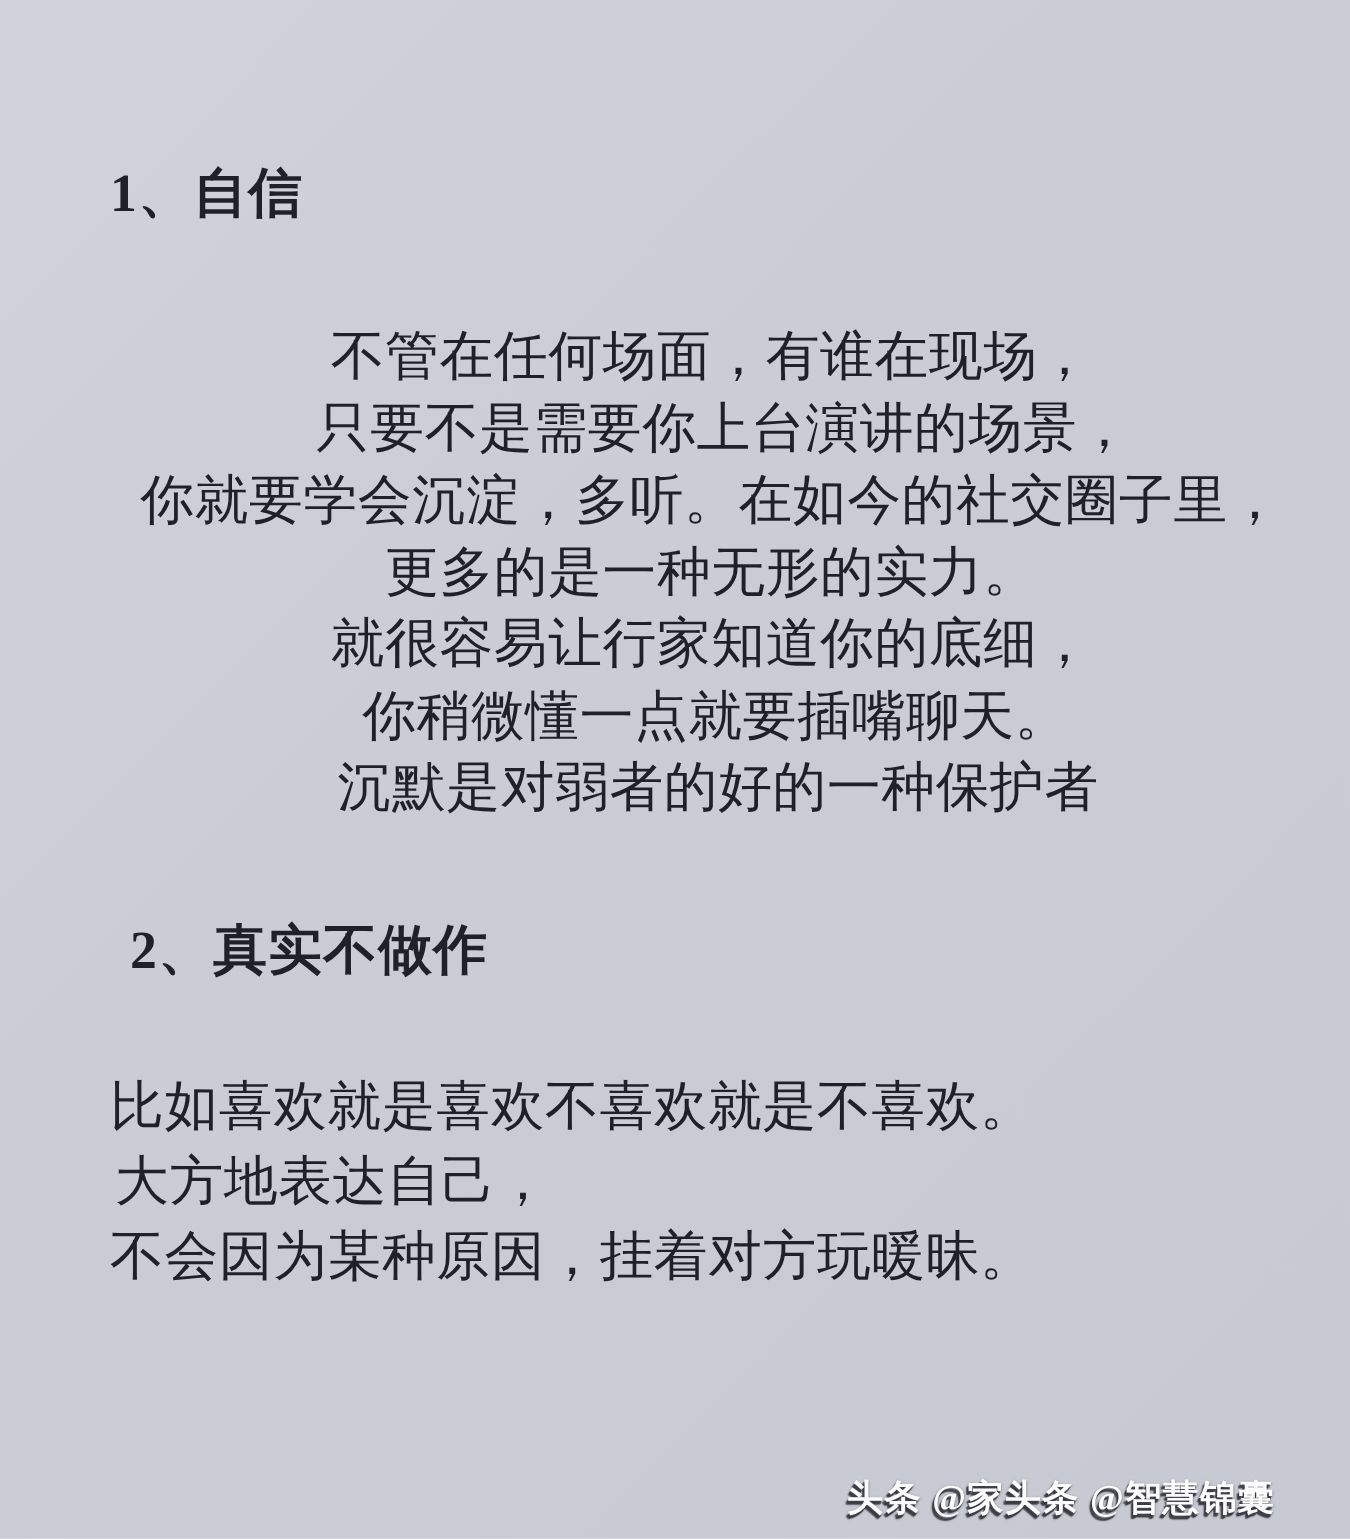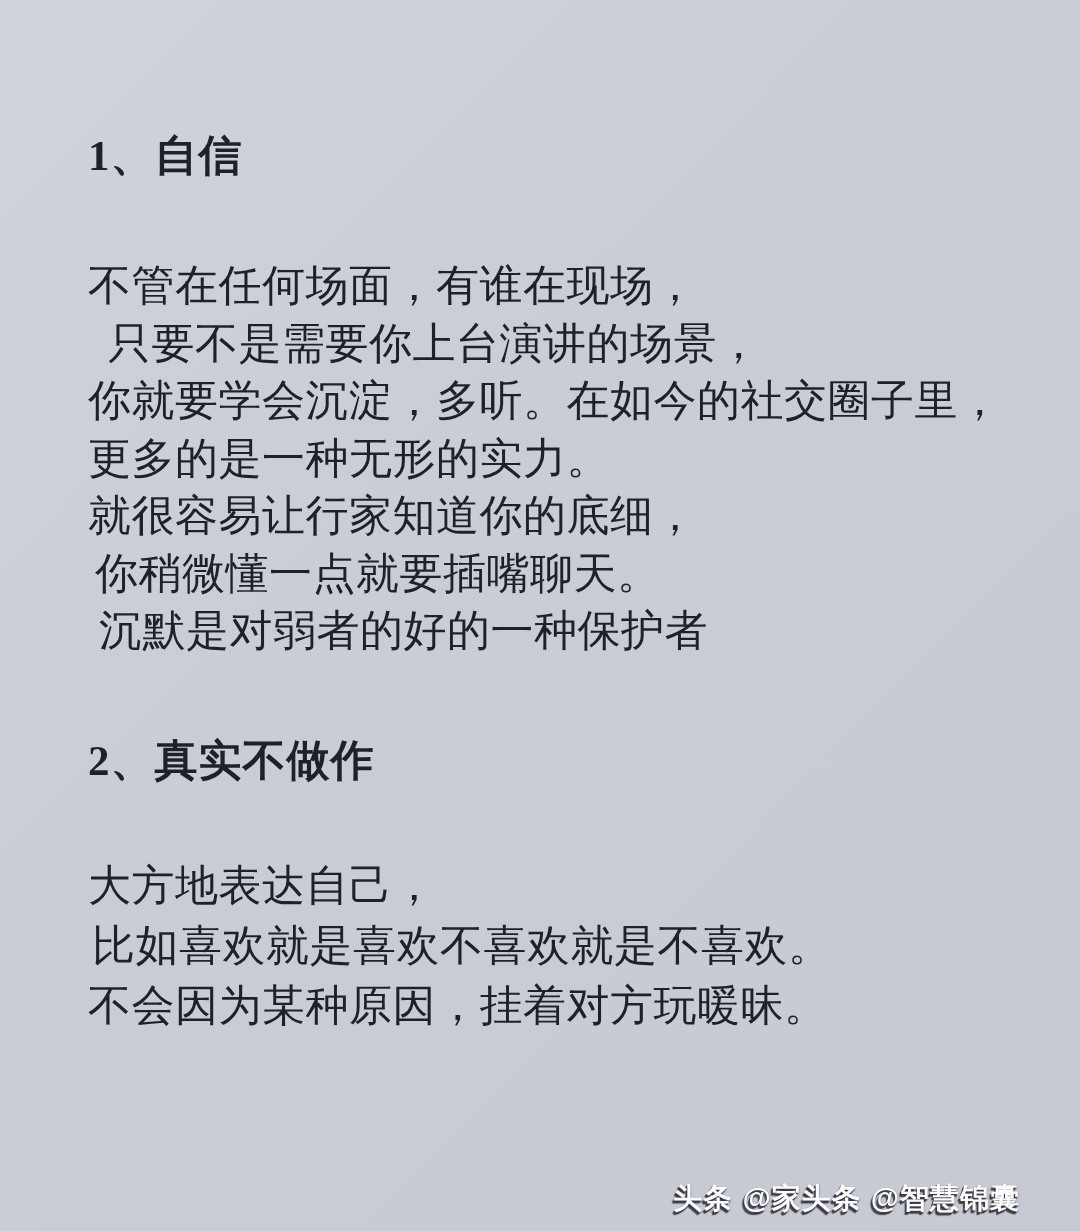--- a/index.html
+++ b/index.html
@@ -32,27 +32,29 @@
     font-weight: 600;
     line-height: 50px;
     letter-spacing: 1px;
     white-space: nowrap;
   }
   .heading-1 {
     margin-top: 131px;
   }
   .heading-2 {
     margin-top: 76px;
+    margin-left: 16px;
   }
   .para {
     margin: 0;
     padding: 0;
   }
   .para-1 {
     margin-top: 76px;
+    text-align: center;
   }
   .para-2 {
     margin-top: 70px;
   }
   .line {
     display: block;
     font-size: 43px;
     font-weight: 500;
     white-space: nowrap;
     letter-spacing: 0.5px;
@@ -68,21 +70,21 @@
   .para-1 .line:nth-child(6) { margin-left: 7px; }
   .para-1 .line:nth-child(7) { margin-left: 11px; }
   .para-1 .line:nth-child(8) { margin-left: 10px; font-weight: bold; }
   .para-2 .line:nth-child(2) { margin-left: 4px; }
   .para-2 .line:nth-child(4) { margin-left: 5px; }
 
   .watermark {
     position: absolute;
     right: 60px;
     bottom: 12px;
-    font-family: Liberation Sans, sans-serif;
+    font-family: Liberation Serif, serif;
     font-size: 29px;
     font-weight: bold;
     letter-spacing: 1px;
     color: #fbfbfc;
     text-shadow:
       -2px 3px 1px rgba(55, 55, 64, 0.9),
       0 1px 2px rgba(45, 45, 54, 0.65),
       -1px 2px 0 rgba(70, 70, 80, 0.8);
     white-space: nowrap;
     text-align: right;
@@ -102,21 +104,21 @@
       <span class="line">你就要学会沉淀，多听。在如今的社交圈子里，</span>
       <span class="line">更多的是一种无形的实力。</span>
       <span class="line">就很容易让行家知道你的底细，</span>
       <span class="line">你稍微懂一点就要插嘴聊天。</span>
       <span class="line">沉默是对弱者的好的一种保护者</span>
     </p>
 
     <h2 class="heading heading-2">2、真实不做作</h2>
 
     <p class="para para-2">
+      <span class="line">比如喜欢就是喜欢不喜欢就是不喜欢。</span>
       <span class="line">大方地表达自己，</span>
-      <span class="line">比如喜欢就是喜欢不喜欢就是不喜欢。</span>
       <span class="line">不会因为某种原因，挂着对方玩暖昧。</span>
     </p>
 
   </div>
 
   <div class="watermark">头条 @家头条 @智慧锦囊</div>
 </div>
 
 </body></html>

